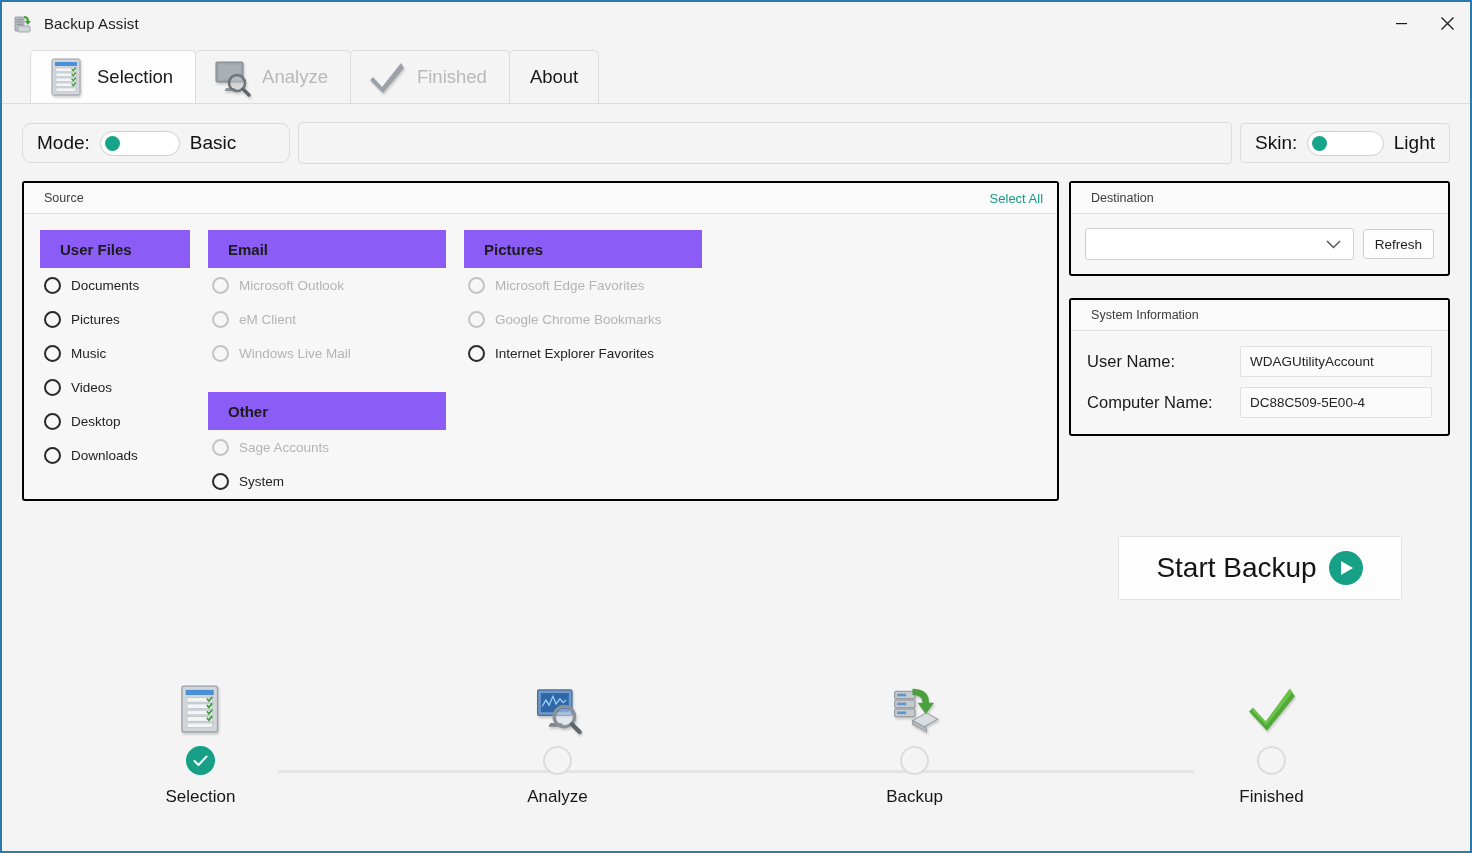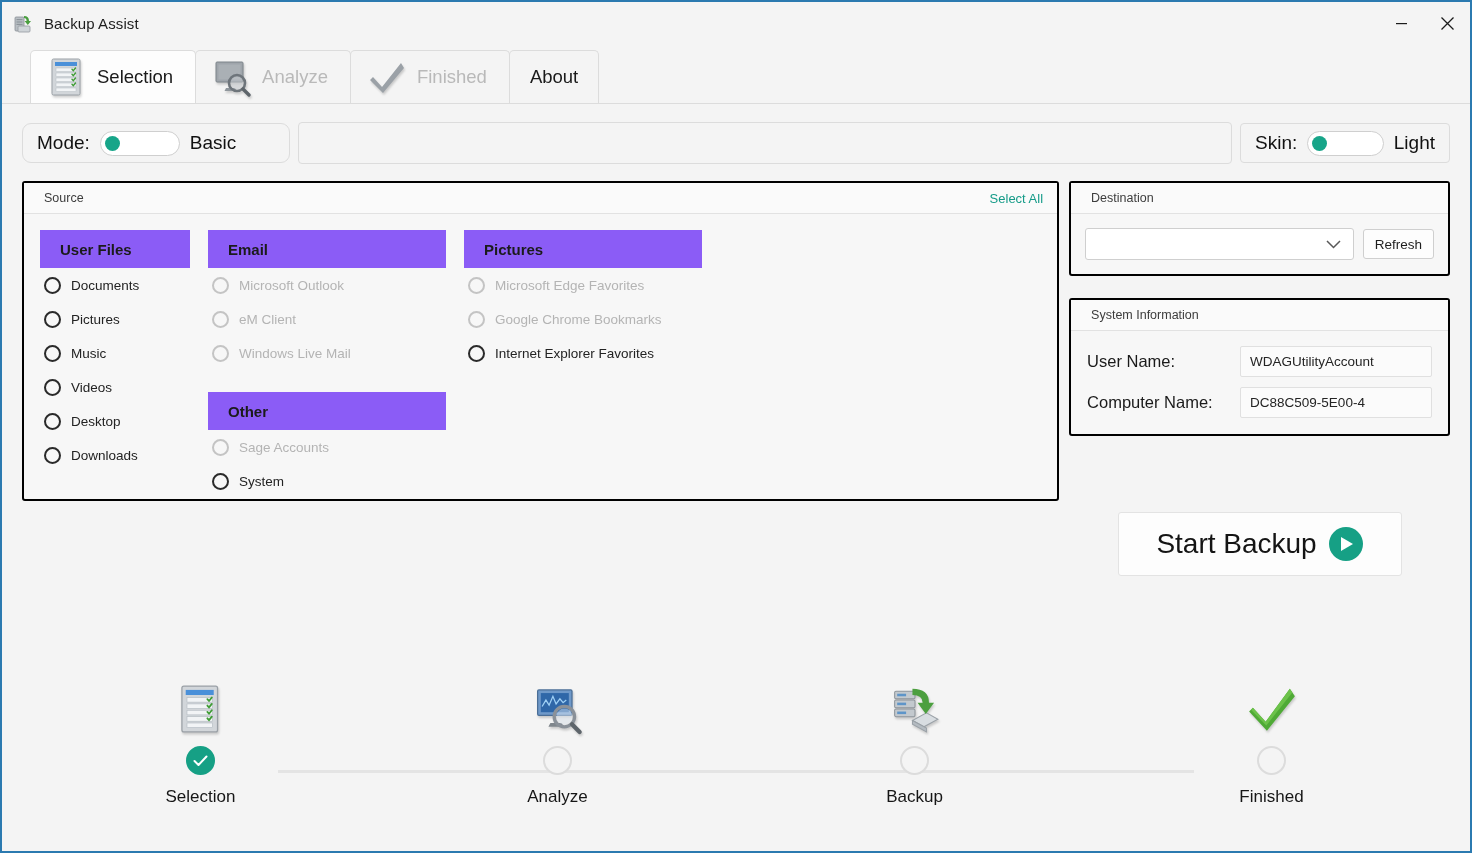--- a/index.html
+++ b/index.html
@@ -177,21 +177,21 @@
   .sys-label { font-size: 16.5px; color: #1a1a1a; width: 143px; }
   .sys-value {
     flex: 1; height: 31px;
     border: 1px solid #e0e0e0; border-radius: 2px;
     background: #fbfbfb;
     display: flex; align-items: center;
     padding-left: 9px;
     font-size: 13.5px; color: #242424;
   }
 
-  .start-wrap { margin-top: 66px; display: flex; justify-content: center; }
+  .start-wrap { margin-top: 90px; display: flex; justify-content: center; }
   .btn-start {
     width: 284px; height: 64px;
     background: #fdfdfd; border: 1px solid #e3e3e3; border-radius: 3px;
     display: flex; align-items: center; justify-content: center;
     gap: 12px;
   }
   .btn-start .lbl { font-size: 28px; color: #141414; }
   .play-circle {
     width: 34px; height: 34px; border-radius: 50%;
     background: #16a085;

